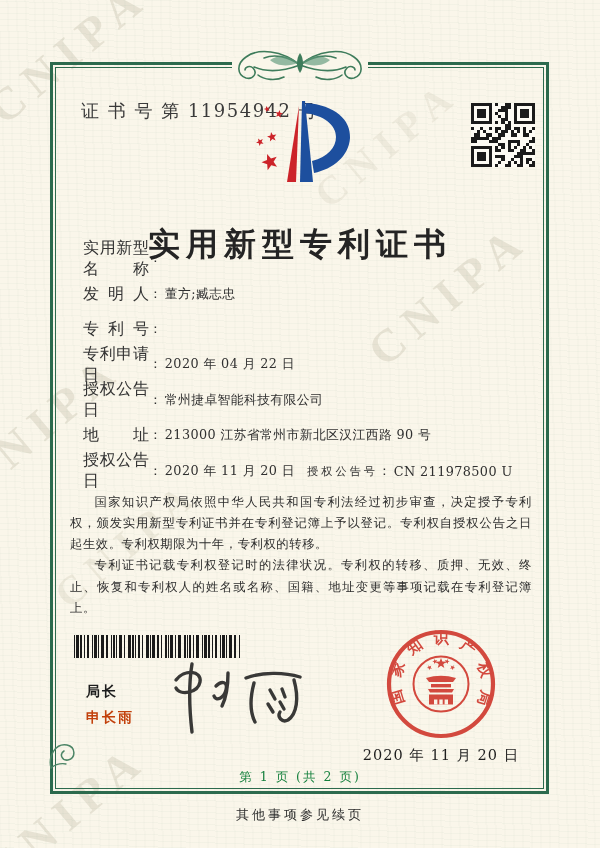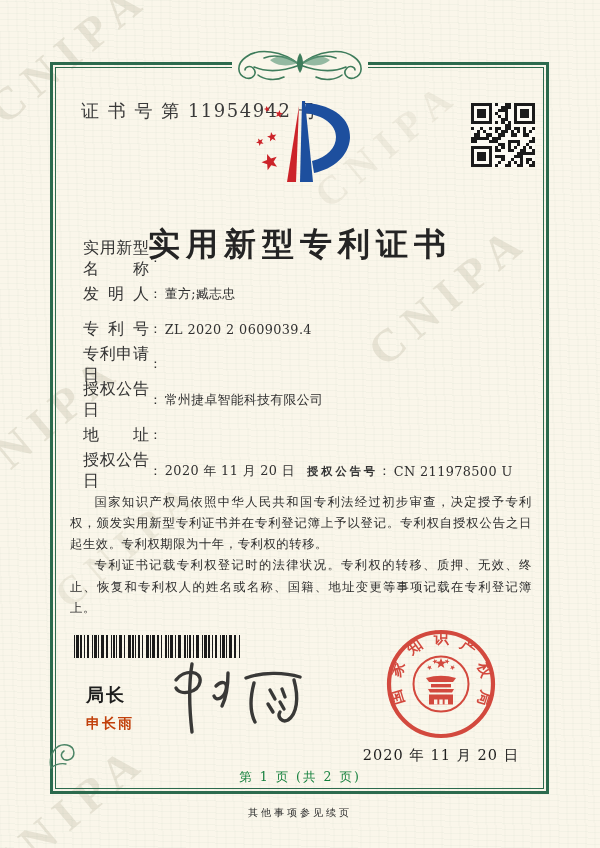--- a/index.html
+++ b/index.html
@@ -40,45 +40,45 @@
   }
   .logo{position:absolute;left:250px;top:100px;z-index:2;}
   .qr{position:absolute;left:471px;top:103px;z-index:2;background:#fdfbf4;}
   .title{
     position:absolute;left:0;top:183px;width:100%;z-index:2;
     text-align:center;font-size:32px;font-weight:700;letter-spacing:6px;color:#242424;margin-top:40px;
   }
   .fields{position:absolute;left:83px;top:241px;width:450px;z-index:2;}
   .row{height:35.4px;display:flex;align-items:center;font-size:12.8px;color:#303030;}
   .lbl{display:inline-block;width:66px;font-size:16px;text-align:justify;text-align-last:justify;color:#333;}
-  .lbl2{display:inline-block;font-size:11.2px;letter-spacing:3px;color:#333;margin-left:12px;font-weight:bold;}
+  .lbl2{display:inline-block;font-size:11.2px;letter-spacing:3px;color:#333;margin-left:12px;}
   .colon{margin-right:3px;}
   .val{letter-spacing:.4px;}
   .paras{
     position:absolute;left:70px;top:492px;width:462px;z-index:2;
     font-size:12.3px;line-height:1.72;text-align:justify;color:#2d2d2d;letter-spacing:.6px;
   }
   .paras p{margin:0;text-indent:2em;}
   .barcode{position:absolute;left:74px;top:635px;z-index:2;}
   .officials{position:absolute;left:86px;top:683px;z-index:2;font-family:"Liberation Sans",sans-serif;}
-  .official-title{font-size:18px;font-weight:700;letter-spacing:2px;color:#1d1d1d;}
+  .official-title{font-size:14px;font-weight:700;letter-spacing:2px;color:#1d1d1d;}
   .official-name{font-size:14px;font-weight:700;letter-spacing:2px;color:#c2410c;margin-top:8px;}
   .signature{position:absolute;left:158px;top:656px;z-index:2;}
   .seal{position:absolute;left:366px;top:612px;z-index:3;opacity:.9;}
   .seal-date{
     position:absolute;left:360px;top:746px;width:162px;z-index:4;
     text-align:center;font-size:14.5px;letter-spacing:1px;color:#1e1e1e;
   }
   .pagination{
     position:absolute;left:0;top:769px;width:100%;z-index:2;
     text-align:center;font-size:12.5px;letter-spacing:2px;color:#15803d;
   }
   .footer-note{
     position:absolute;left:0;top:806px;width:100%;z-index:2;
-    text-align:center;font-size:10px;letter-spacing:3px;color:#2d2d2d;
+    text-align:center;font-size:13px;letter-spacing:3px;color:#2d2d2d;
   }
 </style>
 </head>
 <body>
 
 <div class="page">
 
   <div class="texture"></div>
 
   <div class="wm wm1">CNIPA</div>
@@ -354,34 +354,35 @@
         <span class="colon">：</span>
     </div>
     <div class="row">
       <span class="lbl">发明人</span>
         <span class="colon">：</span>
         <span class="val">董方;臧志忠</span>
     </div>
     <div class="row">
       <span class="lbl">专利号</span>
         <span class="colon">：</span>
-        <span class="val">ZL 2020 2 0609039.4</span>
     </div>
     <div class="row">
       <span class="lbl">专利申请日</span>
         <span class="colon">：</span>
+        <span class="val">2020 年 04 月 22 日</span>
     </div>
     <div class="row">
       <span class="lbl">授权公告日</span>
         <span class="colon">：</span>
         <span class="val">常州捷卓智能科技有限公司</span>
     </div>
     <div class="row">
       <span class="lbl">地址</span>
         <span class="colon">：</span>
+        <span class="val">213000 江苏省常州市新北区汉江西路 90 号</span>
     </div>
     <div class="row">
       <span class="lbl">授权公告日</span>
         <span class="colon">：</span>
         <span class="val">2020 年 11 月 20 日</span>
       <span class="lbl2">授权公告号</span>
         <span class="colon">：</span>
         <span class="val">CN 211978500 U</span>
     </div>
   </div>

